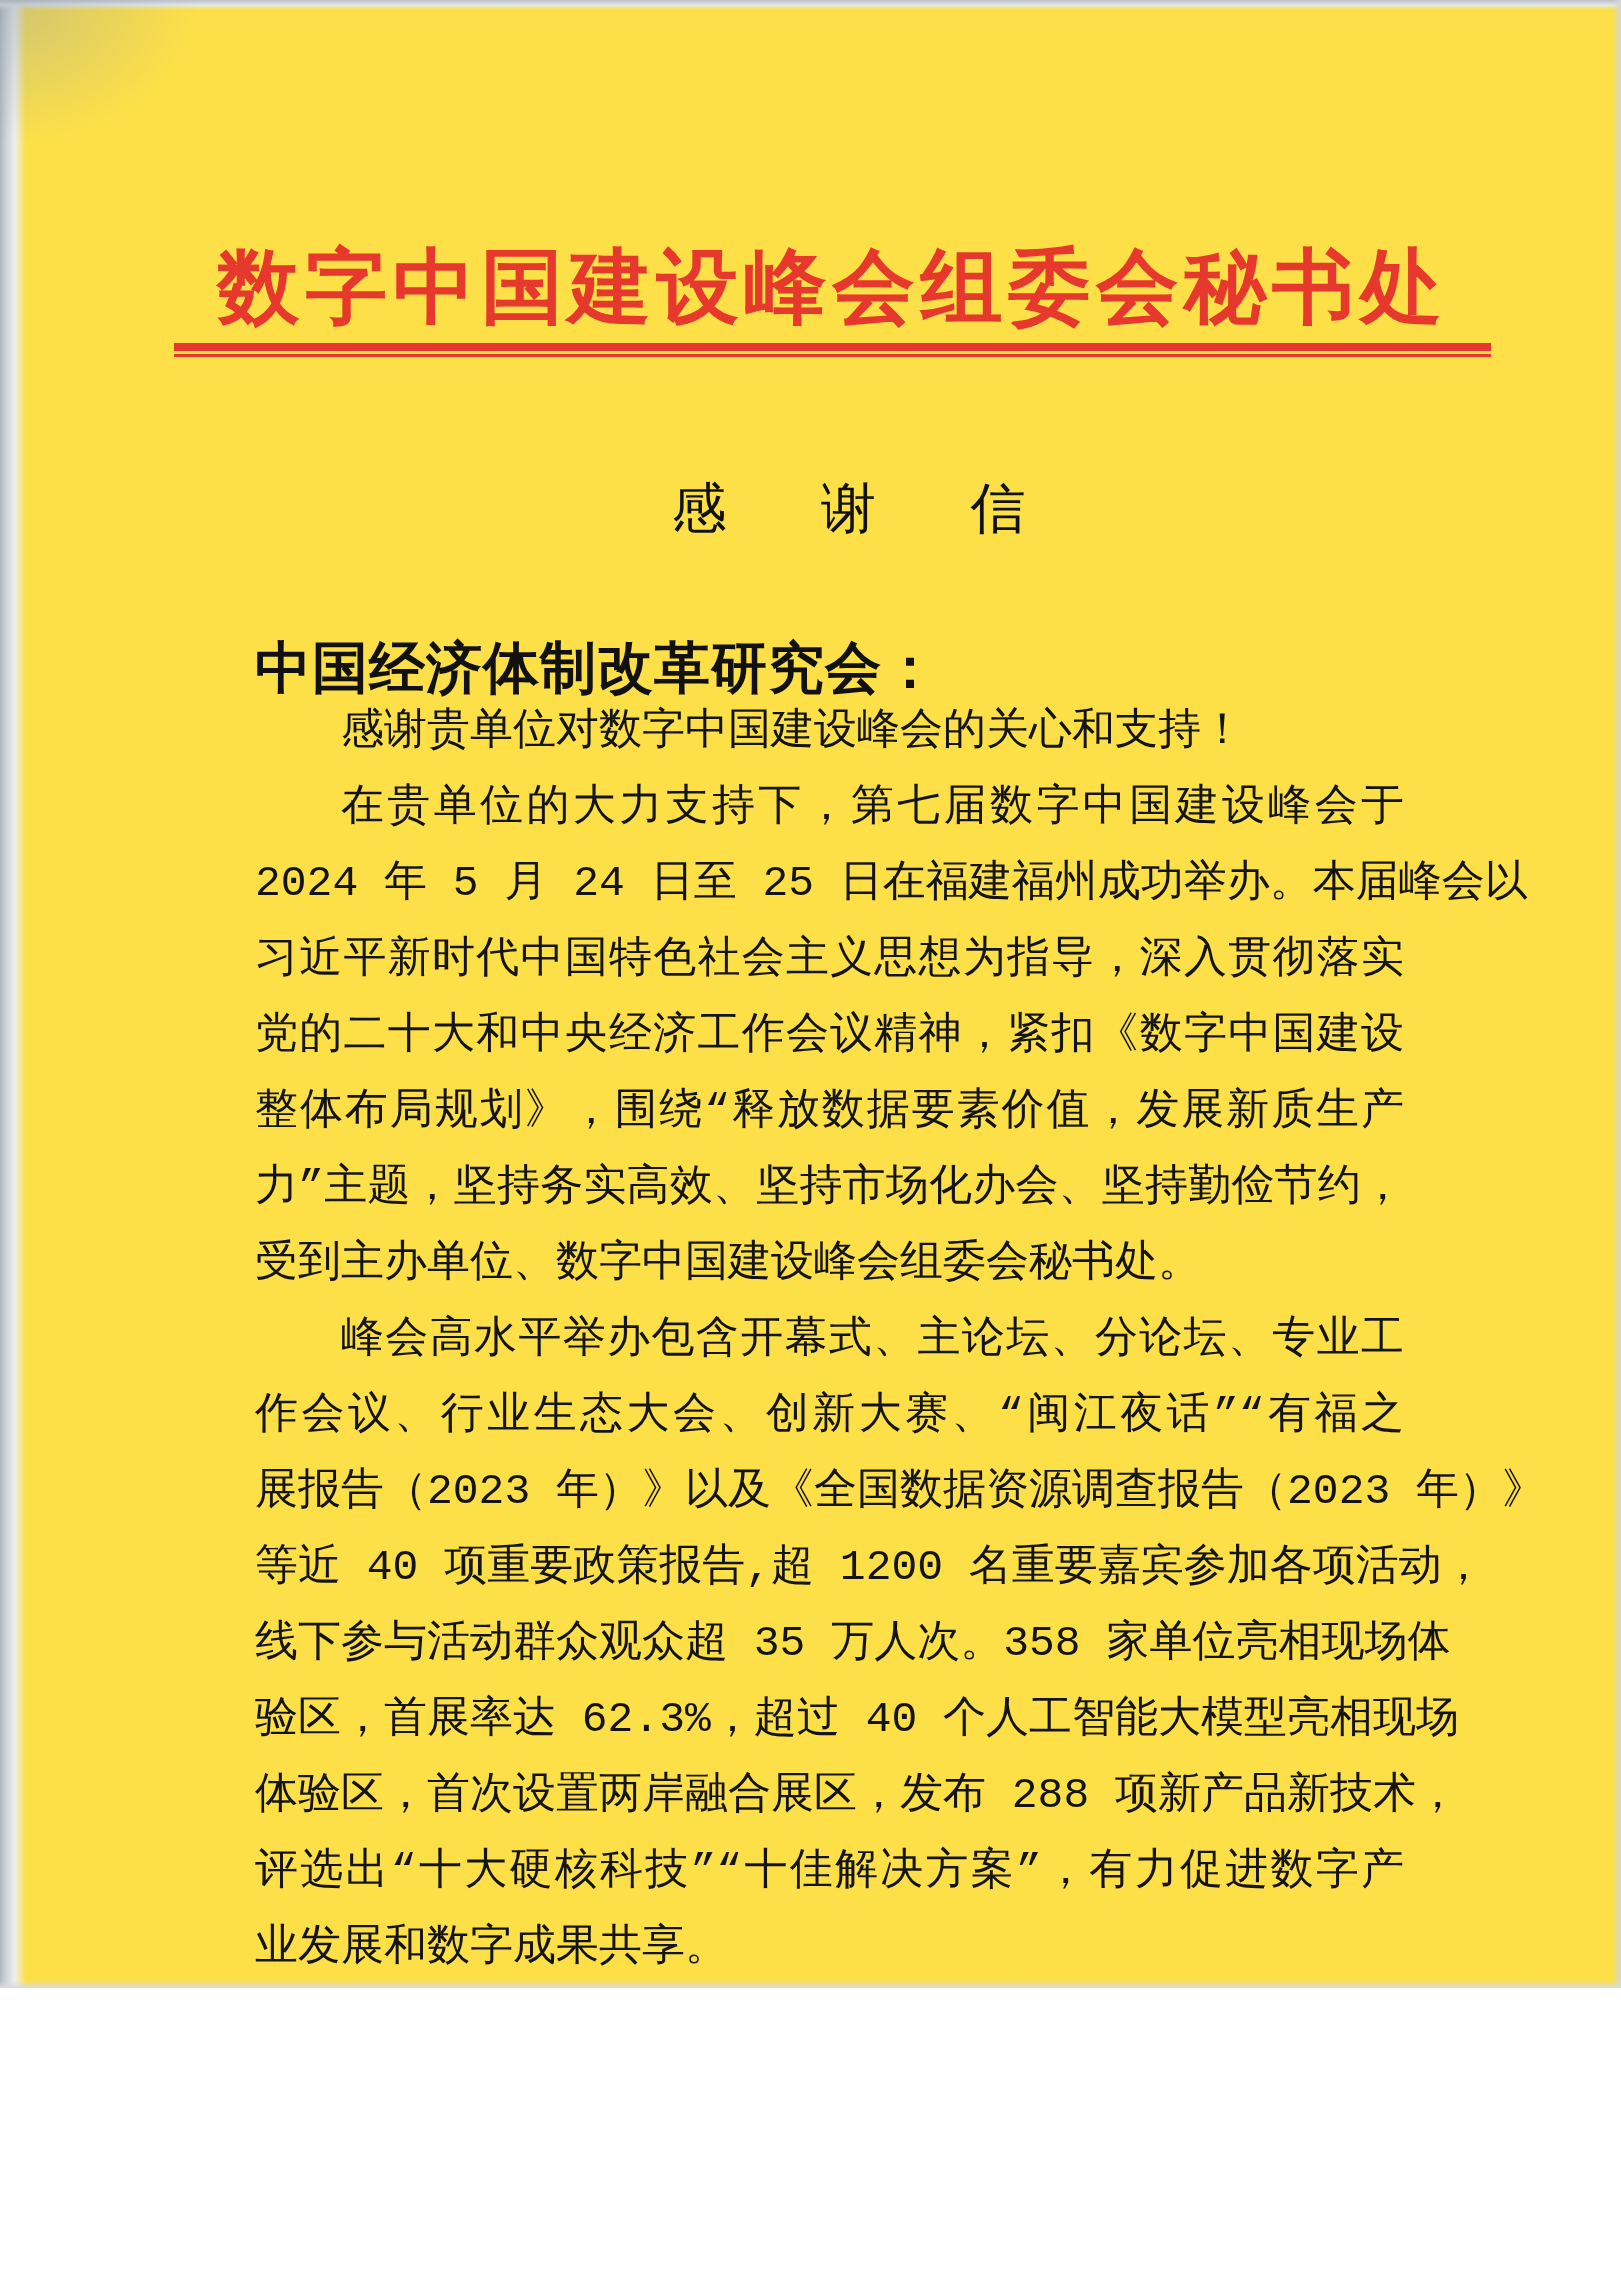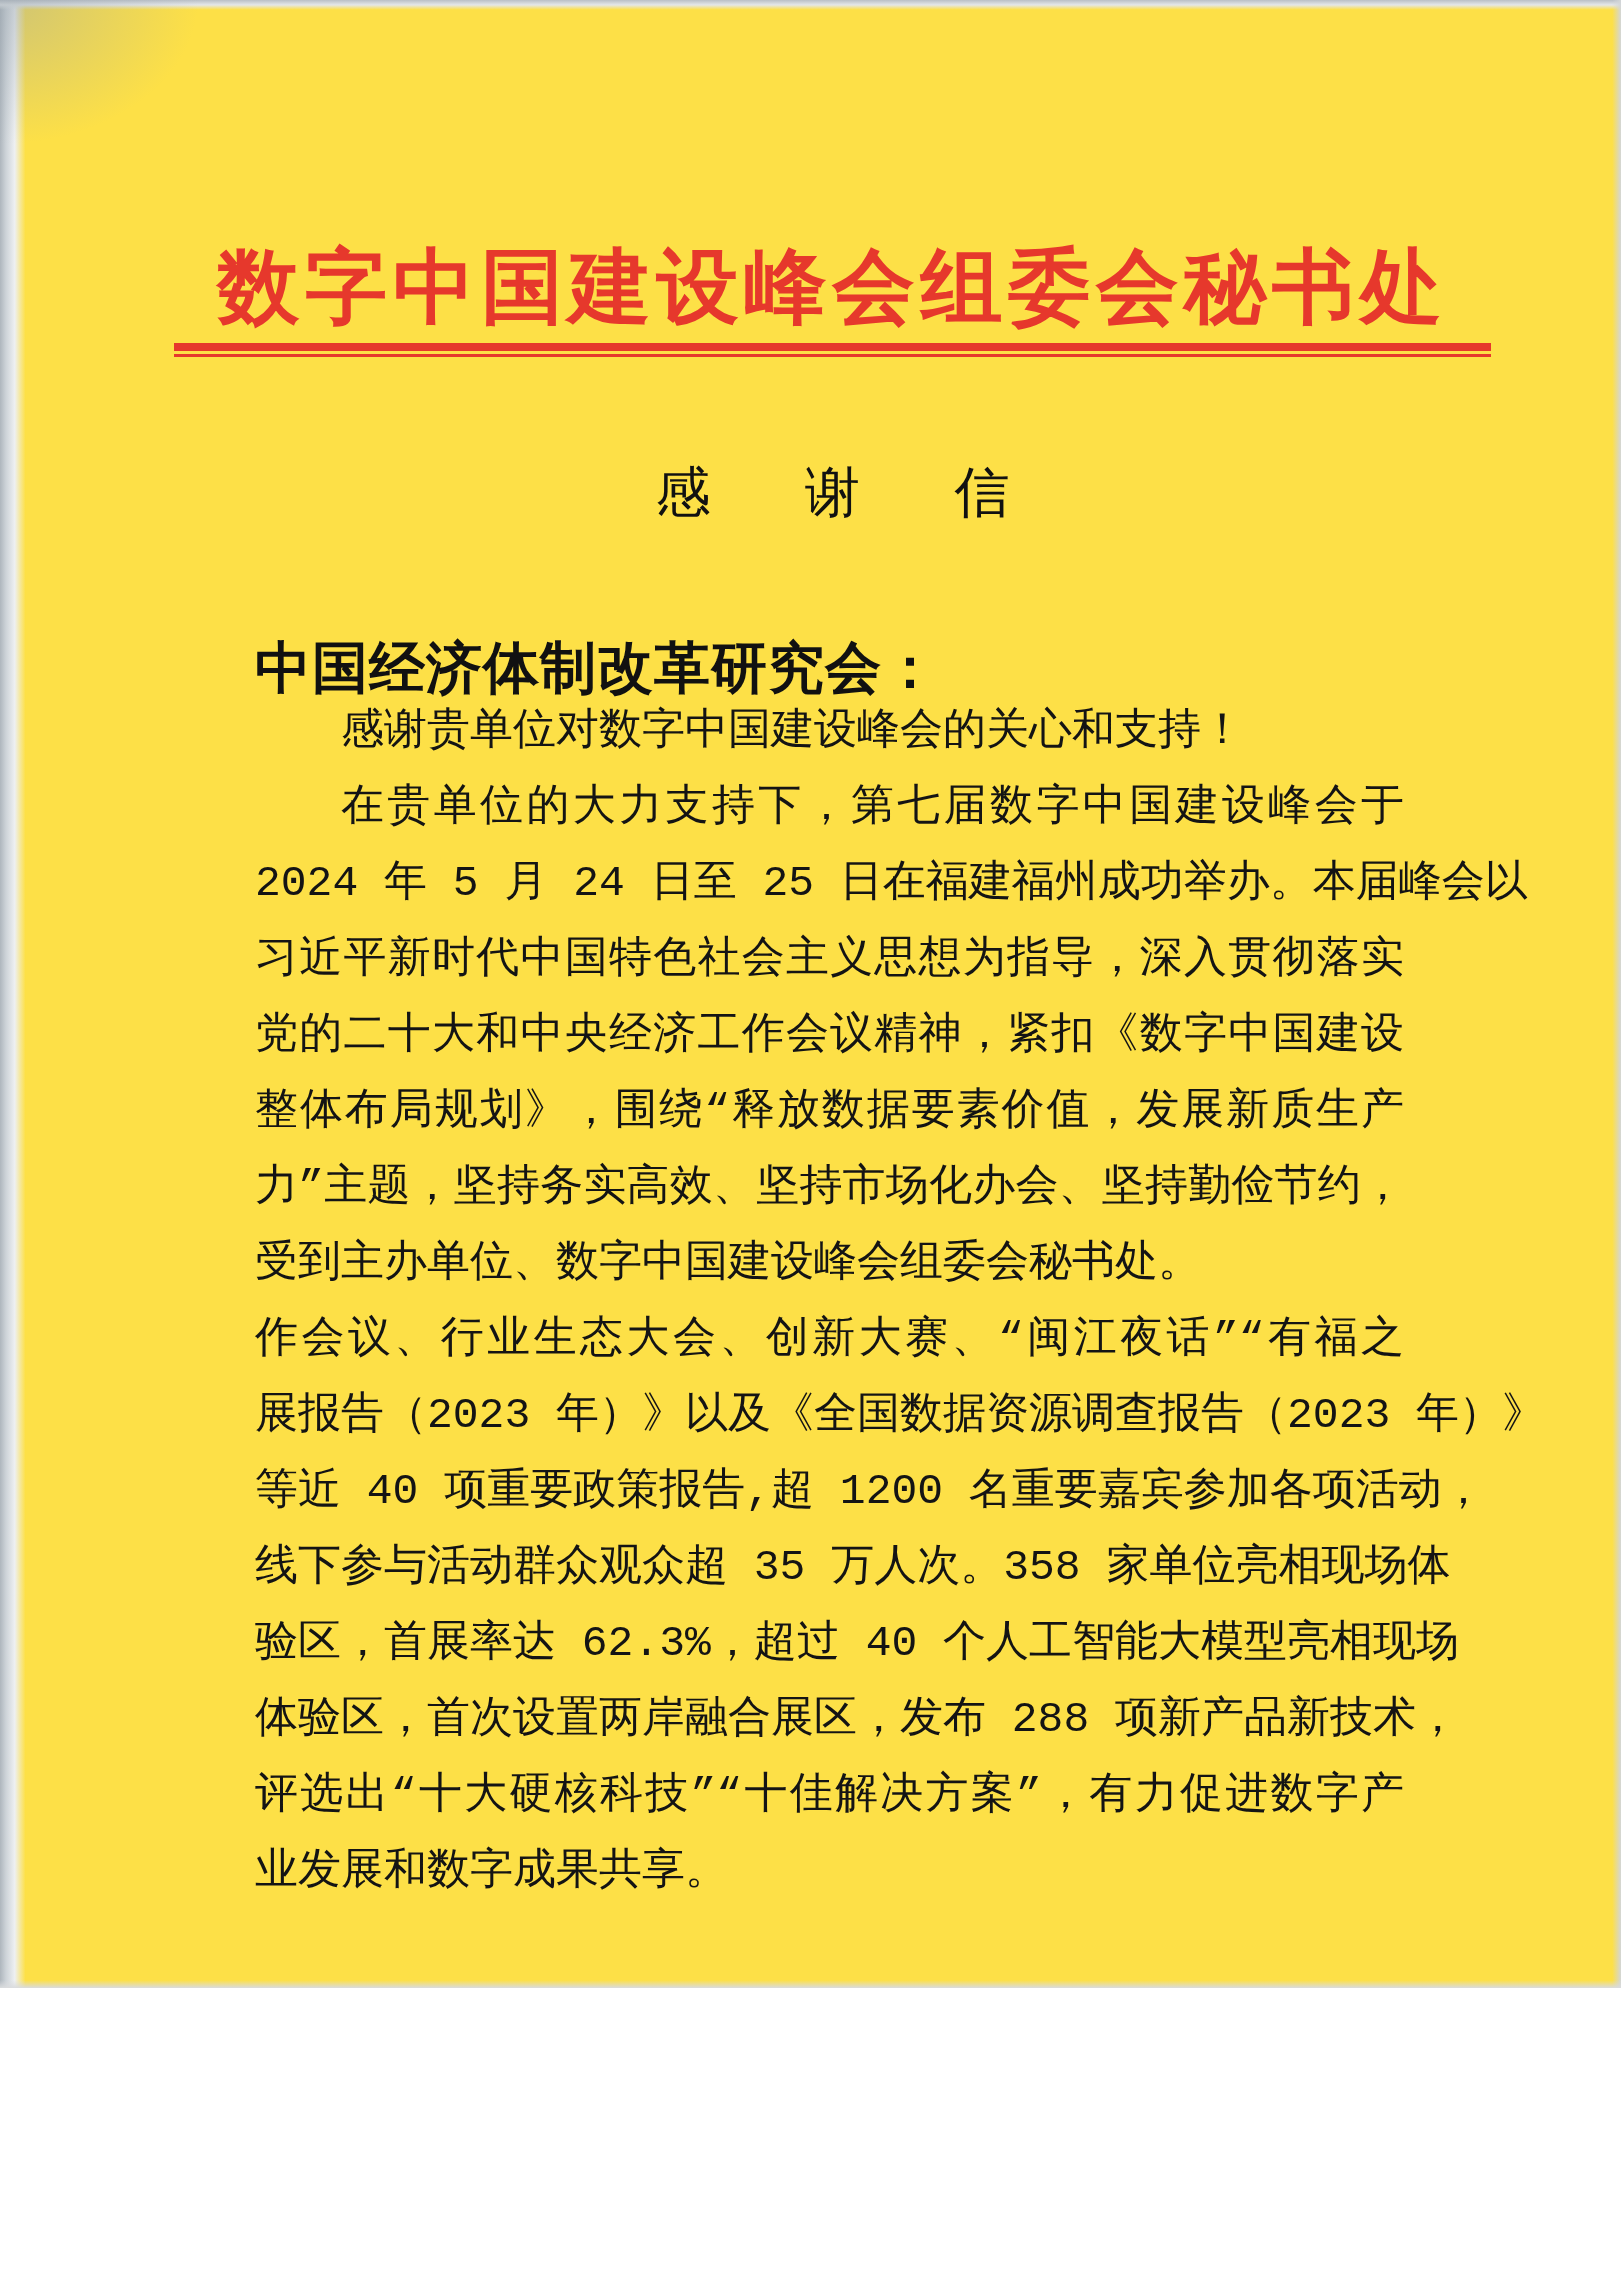--- a/index.html
+++ b/index.html
@@ -57,21 +57,21 @@
     background: var(--accent, #e6382c);
   }
   .rule-top-thick   { top: 343px; height: 7.8px; }
   .rule-top-thin    { top: 354px; height: 2.9px; }
   .rule-bottom-thin { top: 2124px; height: 2.9px; }
   .rule-bottom-thick{ top: 2131px; height: 8.8px; }
 
   .letter-title {
     position: absolute;
     left: 174px; top: 463px; width: 1317px;
-    margin: 0;
+    margin: 16px;
     font-size: 55px;
     line-height: 1.1;
     font-weight: 500;
     color: #111111;
     text-align: center;
     letter-spacing: 1.72em;
     padding-left: 1.72em; 
     box-sizing: border-box;
     white-space: nowrap;
   }
@@ -128,20 +128,21 @@
 
   <div class="body-text" id="body-lines">
       <div class="line indent end">感谢贵单位对数字中国建设峰会的关心和支持！</div>
       <div class="line indent">在贵单位的大力支持下，第七届数字中国建设峰会于</div>
       <div class="line">2024 年 5 月 24 日至 25 日在福建福州成功举办。本届峰会以</div>
       <div class="line">习近平新时代中国特色社会主义思想为指导，深入贯彻落实</div>
       <div class="line">党的二十大和中央经济工作会议精神，紧扣《数字中国建设</div>
       <div class="line">整体布局规划》，围绕“释放数据要素价值，发展新质生产</div>
       <div class="line">力”主题，坚持务实高效、坚持市场化办会、坚持勤俭节约，</div>
       <div class="line end">受到主办单位、数字中国建设峰会组委会秘书处。</div>
+      <div class="line indent">峰会高水平举办包含开幕式、主论坛、分论坛、专业工</div>
       <div class="line">作会议、行业生态大会、创新大赛、“闽江夜话”“有福之</div>
       <div class="line">展报告（2023 年）》以及《全国数据资源调查报告（2023 年）》</div>
       <div class="line">等近 40 项重要政策报告,超 1200 名重要嘉宾参加各项活动，</div>
       <div class="line">线下参与活动群众观众超 35 万人次。358 家单位亮相现场体</div>
       <div class="line">验区，首展率达 62.3%，超过 40 个人工智能大模型亮相现场</div>
       <div class="line">体验区，首次设置两岸融合展区，发布 288 项新产品新技术，</div>
       <div class="line">评选出“十大硬核科技”“十佳解决方案”，有力促进数字产</div>
       <div class="line end">业发展和数字成果共享。</div>
     </div>
 

